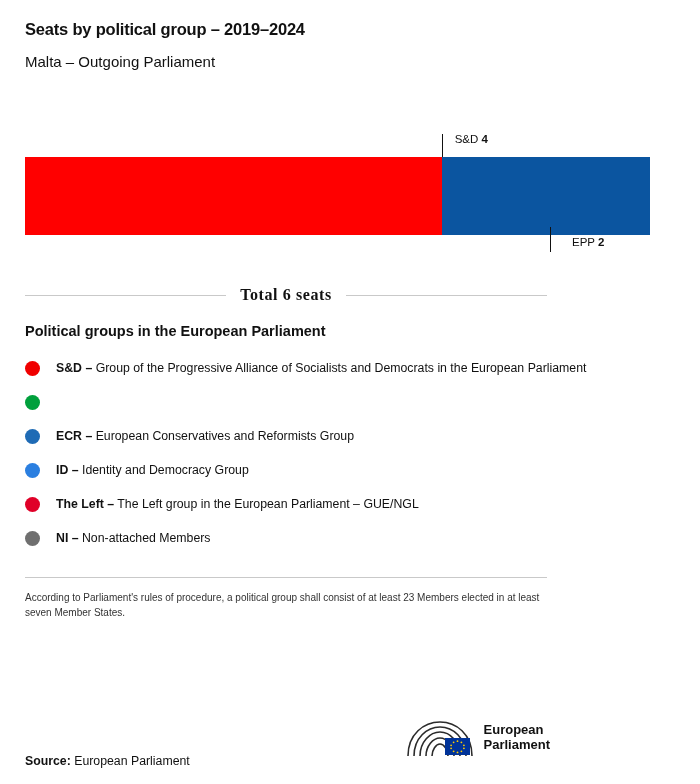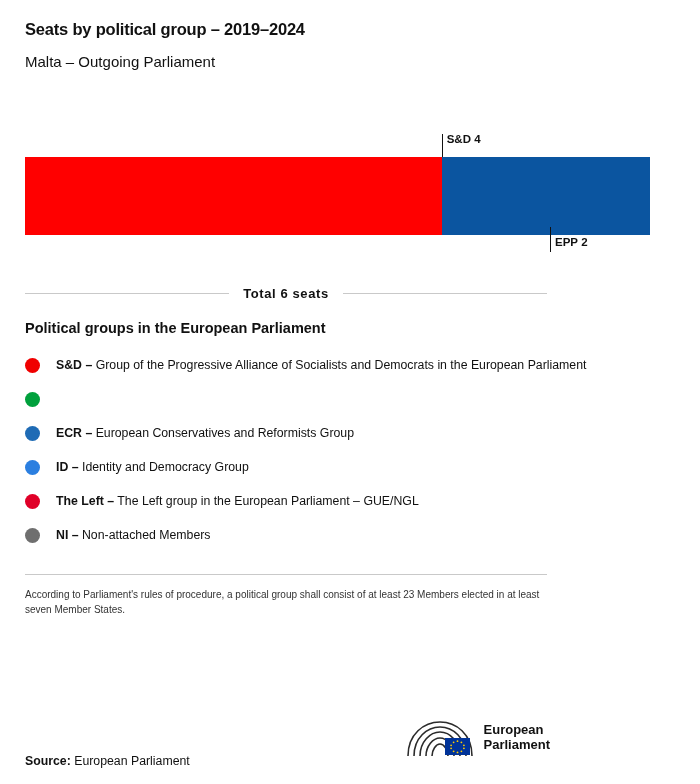--- a/index.html
+++ b/index.html
@@ -71,49 +71,49 @@
     width: 1px;
     height: 26px;
     background: #111;
   }
   .label-bottom {
     position: absolute;
     top: 108px;
     font-size: 11.5px;
     color: #111;
     white-space: nowrap;
-    padding-left: 5px;
+    padding-left: 14px;
   }
   .label-bottom::before {
     content: "";
     position: absolute;
     left: 0;
     top: -9px;
     width: 1px;
     height: 25px;
     background: #111;
   }
-  .label-name { font-weight: bold; }
+  .label-name { font-weight: normal; margin-left: 8px; }
   .label-val { font-weight: bold; }
 
   
   .total-row {
     display: flex;
     align-items: center;
     margin-top: 48px;
     gap: 14px;
   }
   .rule {
     flex: 1;
     height: 1px;
     background: #c9c9c9;
   }
   .total-text {
-    font-family: Liberation Sans, sans-serif;
-    font-size: 13px;
+    font-family: Liberation Serif, serif;
+    font-size: 16px;
     font-weight: bold;
     letter-spacing: 0.6px;
     color: #111;
     white-space: nowrap;
   }
 
   
   .legend-title {
     font-size: 14.5px;
     font-weight: bold;

